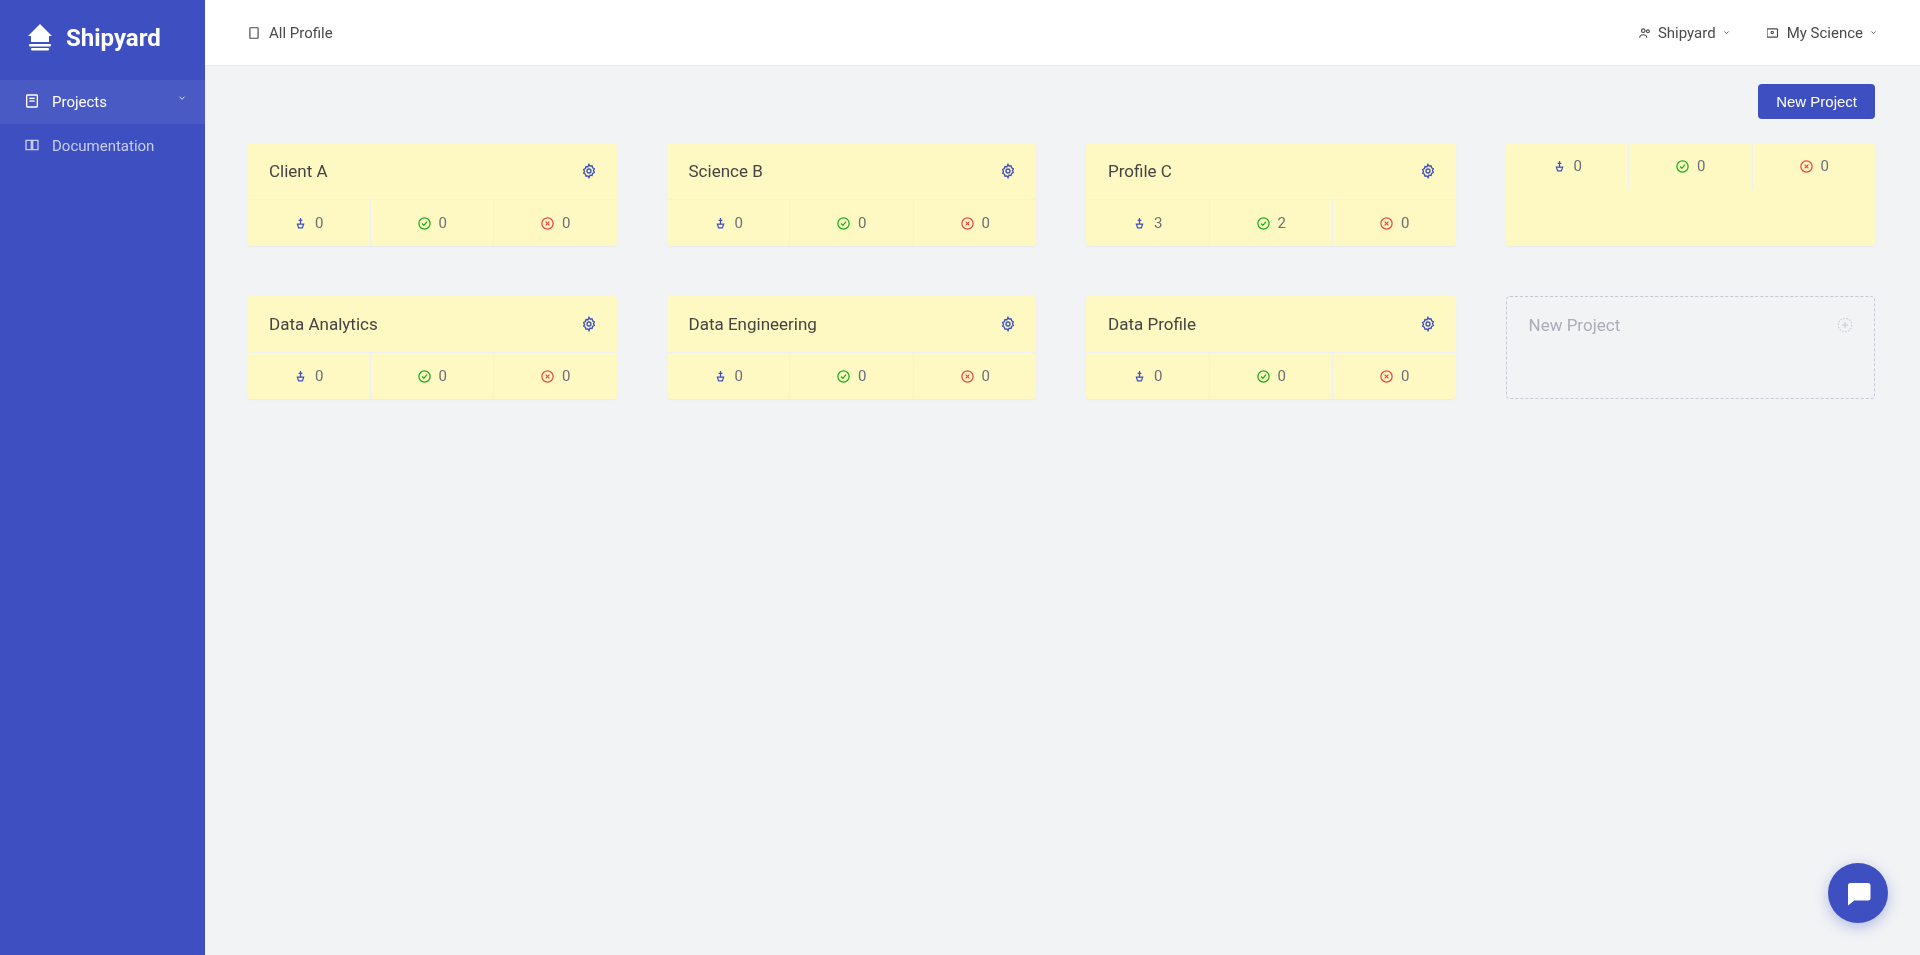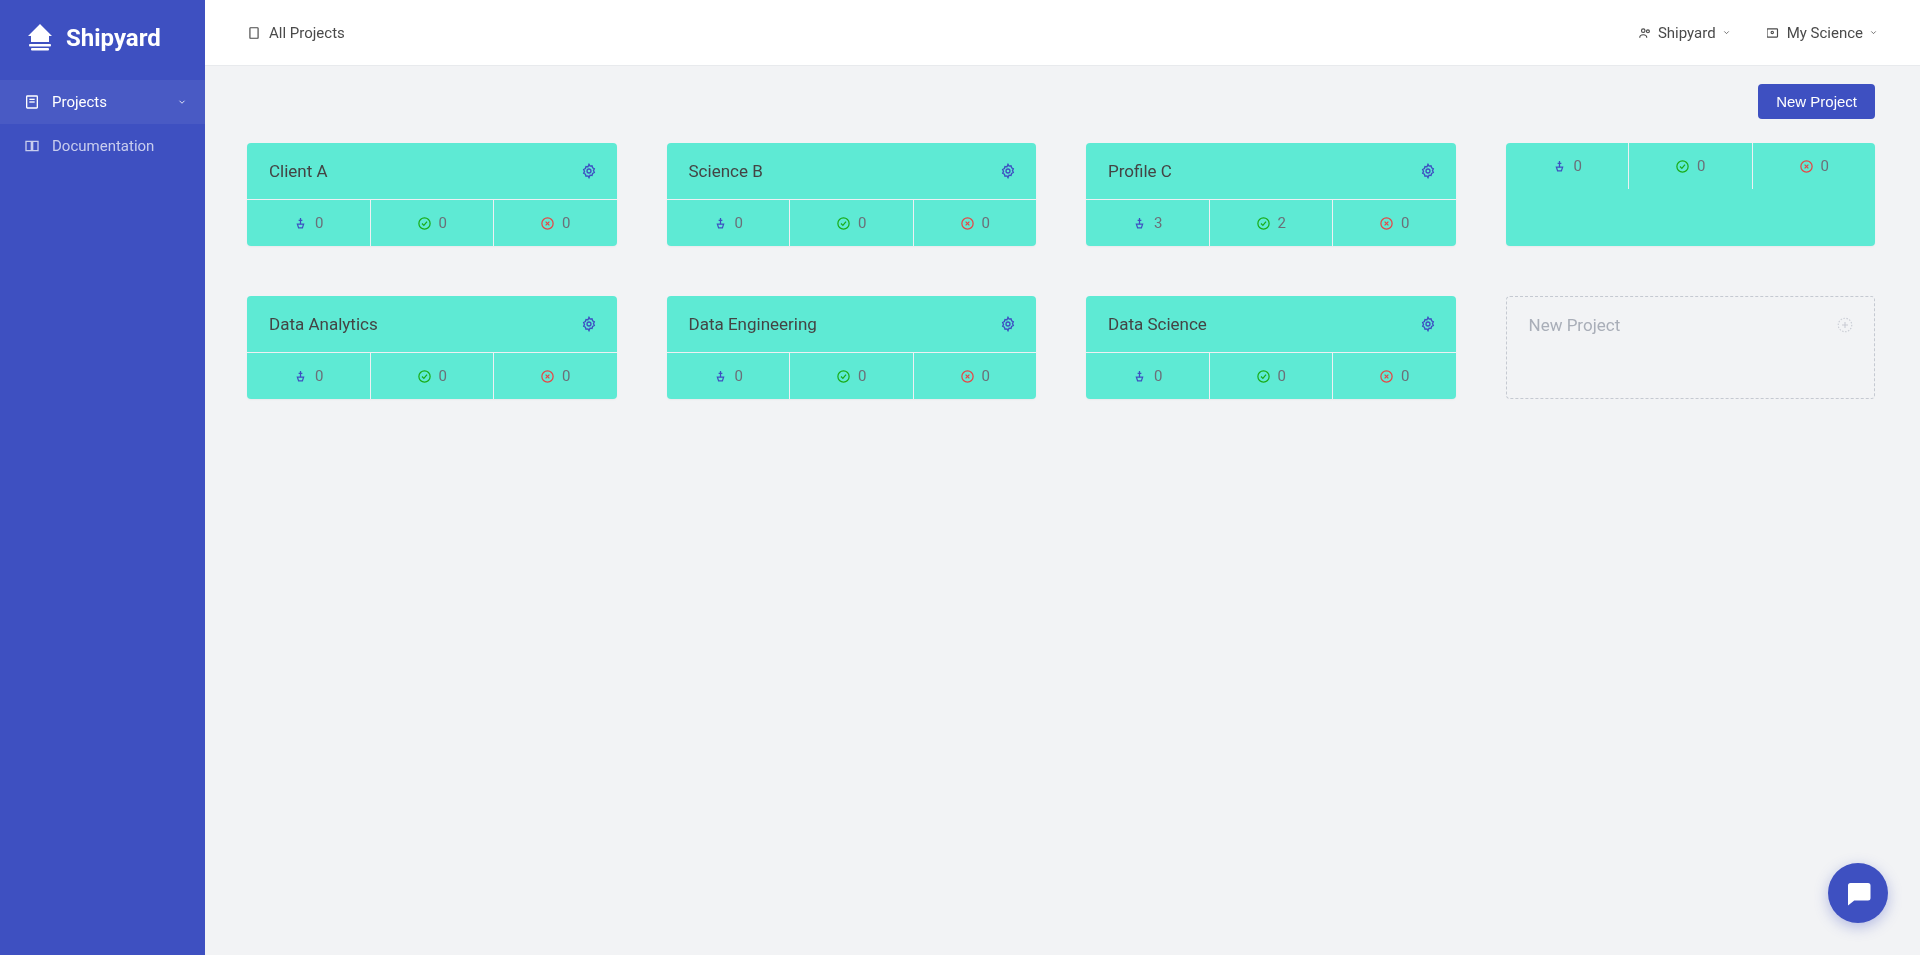--- a/index.html
+++ b/index.html
@@ -25,21 +25,21 @@
   display: flex;
   align-items: center;
   gap: 10px;
   padding: 22px 24px 26px 24px;
   font-size: 24px;
   font-weight: 700;
 }
 .logo svg { width: 32px; height: 32px; }
 .nav-item {
   display: flex;
-  align-items: center;
+  align-items: flex-start;
   gap: 12px;
   padding: 13px 24px;
   font-size: 15px;
   color: #c8cdee;
   cursor: pointer;
   position: relative;
 }
 .nav-item.active {
   color: #fff;
   background: rgba(255,255,255,0.06);
@@ -131,21 +131,21 @@
   color: #8a8f99;
 }
 
 
 .grid {
   display: grid;
   grid-template-columns: repeat(4, 1fr);
   gap: 50px 50px;
 }
 .card {
-  background: #5eead4;
+  background: #fef9c3;
   border-radius: 4px;
   box-shadow: 0 1px 2px rgba(0,0,0,0.04);
   overflow: hidden;
 }
 .card-header {
   display: flex;
   align-items: center;
   justify-content: space-between;
   padding: 18px 20px 18px 22px;
   border-bottom: 1px solid #eef0f3;
@@ -242,21 +242,21 @@
       <span>Documentation</span>
     </div>
   </aside>
 
   <div class="main">
     <header class="header">
       <div class="breadcrumb">
         <svg viewBox="0 0 24 24" fill="none" stroke="currentColor" stroke-width="2">
             <rect x="5" y="3" width="14" height="18" rx="1"></rect>
           </svg>
-        <span>All Projects</span>
+        <span>All Profile</span>
       </div>
       <div class="header-right">
         <div class="header-link">
           <svg class="icon" viewBox="0 0 24 24" fill="none" stroke="currentColor" stroke-width="2">
               <circle cx="9" cy="8" r="3"></circle>
               <path d="M3 20c0-3 3-5 6-5s6 2 6 5"></path>
               <circle cx="17" cy="9" r="2.5"></circle>
             </svg>
           <span>Shipyard</span>
           <svg class="caret" viewBox="0 0 24 24" fill="none" stroke="currentColor" stroke-width="2">
@@ -475,21 +475,21 @@
                   <circle cx="12" cy="12" r="9"></circle>
                   <line x1="9" y1="9" x2="15" y2="15"></line>
                   <line x1="15" y1="9" x2="9" y2="15"></line>
                 </svg>
                 <span>0</span>
               </div>
             </div>
           </div>
           <div class="card">
             <div class="card-header">
-              <span class="card-title">Data Science</span>
+              <span class="card-title">Data Profile</span>
               <svg class="gear-icon" viewBox="0 0 24 24" fill="none" stroke="currentColor" stroke-width="2">
                 <circle cx="12" cy="12" r="3"></circle>
                 <path d="M12 2l1.5 2.6 3-0.4 0.9 2.9 2.6 1.5-1.3 2.8 1.3 2.8-2.6 1.5-0.9 2.9-3-0.4L12 22l-1.5-2.6-3 0.4-0.9-2.9L4 15.4l1.3-2.8L4 9.8l2.6-1.5 0.9-2.9 3 0.4z"></path>
               </svg>
             </div>
             <div class="card-stats">
               <div class="stat vessel">
                 <svg viewBox="0 0 24 24" fill="none" stroke="currentColor" stroke-width="2">
                   <path d="M7 13h10l-2 6H9z"></path>
                   <path d="M12 3v10"></path>

